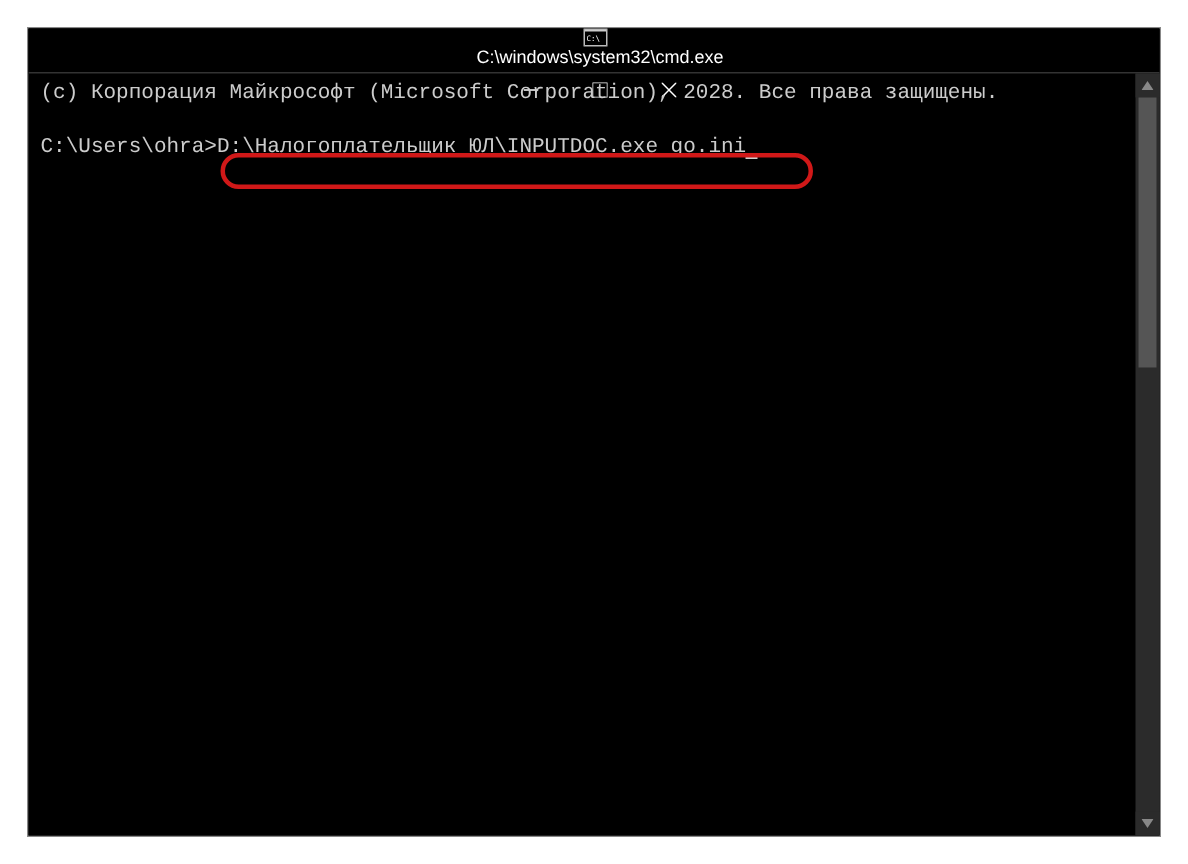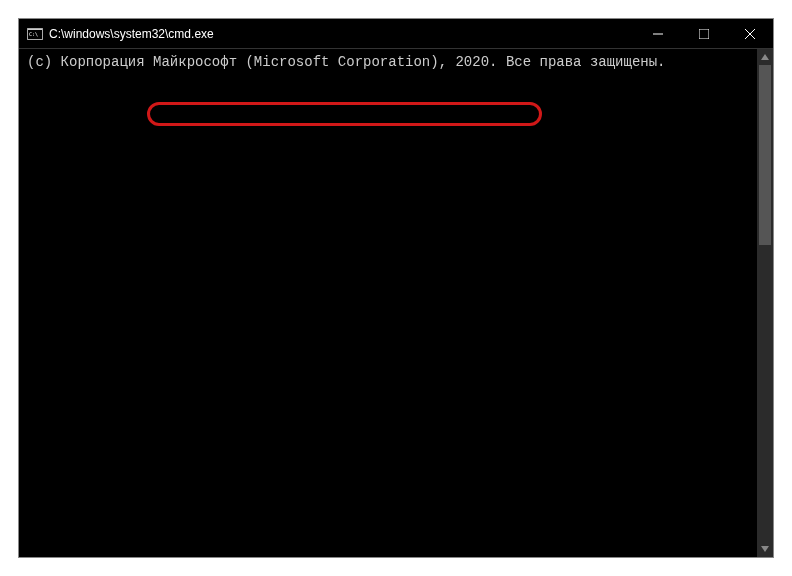--- a/index.html
+++ b/index.html
@@ -29,20 +29,21 @@
       background: #000;
       position: relative;
     }
     .titlebar {
       height: 30px;
       background: #000;
       display: flex;
       align-items: center;
       padding-left: 8px;
       border-bottom: 1px solid #333;
+      flex-direction: column;
     }
     .titlebar-icon {
       width: 16px;
       height: 16px;
       margin-right: 6px;
       display: flex;
       align-items: center;
       justify-content: center;
     }
     .titlebar-icon svg {
@@ -168,21 +169,22 @@
         </div>
         <div class="window-control">
           <svg viewBox="0 0 10 10">
               <line x1="0" y1="0" x2="10" y2="10" stroke="#fff" stroke-width="1"></line>
               <line x1="10" y1="0" x2="0" y2="10" stroke="#fff" stroke-width="1"></line>
             </svg>
         </div>
       </div>
     </div>
     <div class="terminal-content">
-      <div class="terminal-line">(c) Корпорация Майкрософт (Microsoft Corporation), 2020. Все права защищены.</div>
+      <div class="terminal-line">(c) Корпорация Майкрософт (Microsoft Corporation), 2028. Все права защищены.</div>
+      <div class="prompt-line"><span>C:\Users\ohra</span><span>&gt;</span><span>D:\Налогоплательщик ЮЛ\INPUTDOC.exe go.ini</span><span class="cursor"></span></div>
       <div class="highlight-box"></div>
     </div>
     <div class="scrollbar">
       <div class="scrollbar-arrow up">
         <svg viewBox="0 0 8 6">
             <polygon points="4,0 8,6 0,6"></polygon>
           </svg>
       </div>
       <div class="scrollbar-thumb"></div>
       <div class="scrollbar-arrow down">

